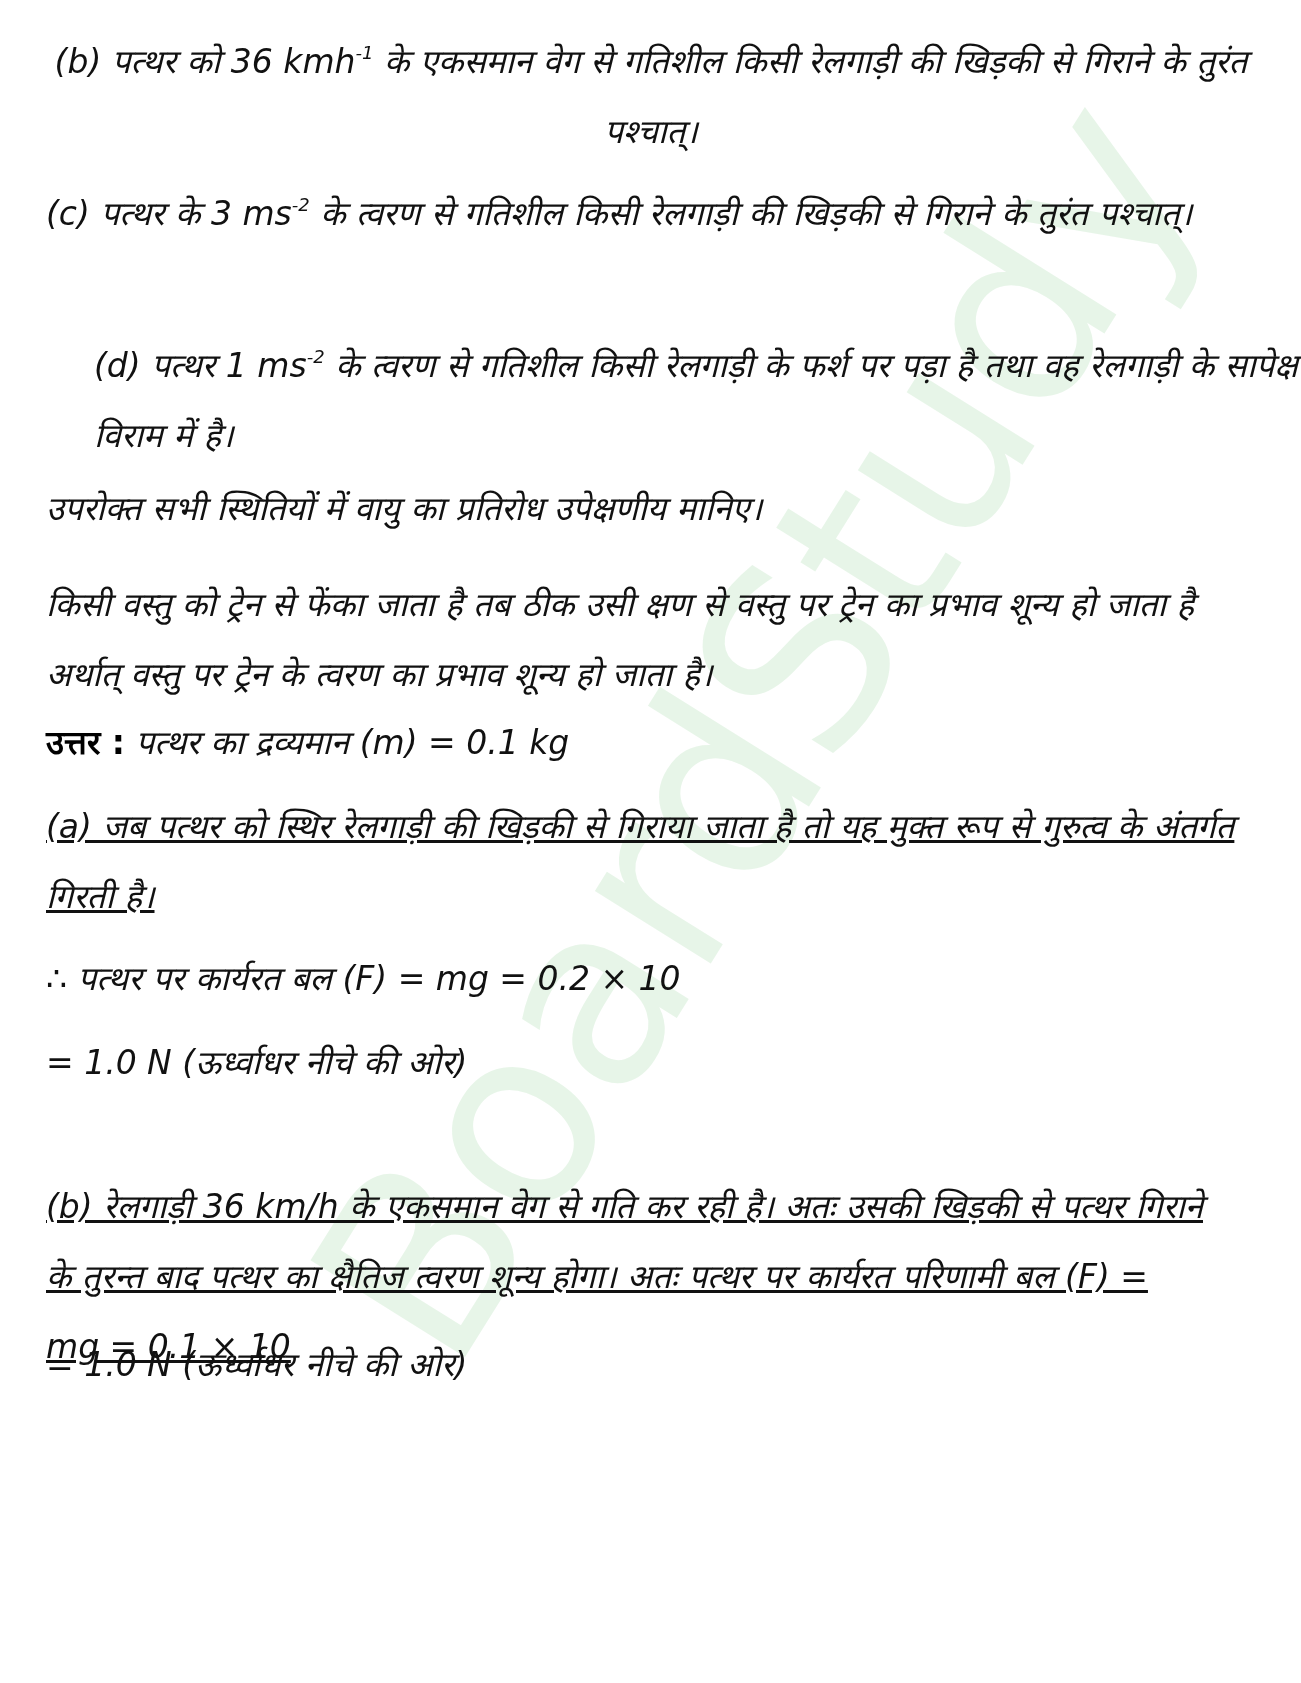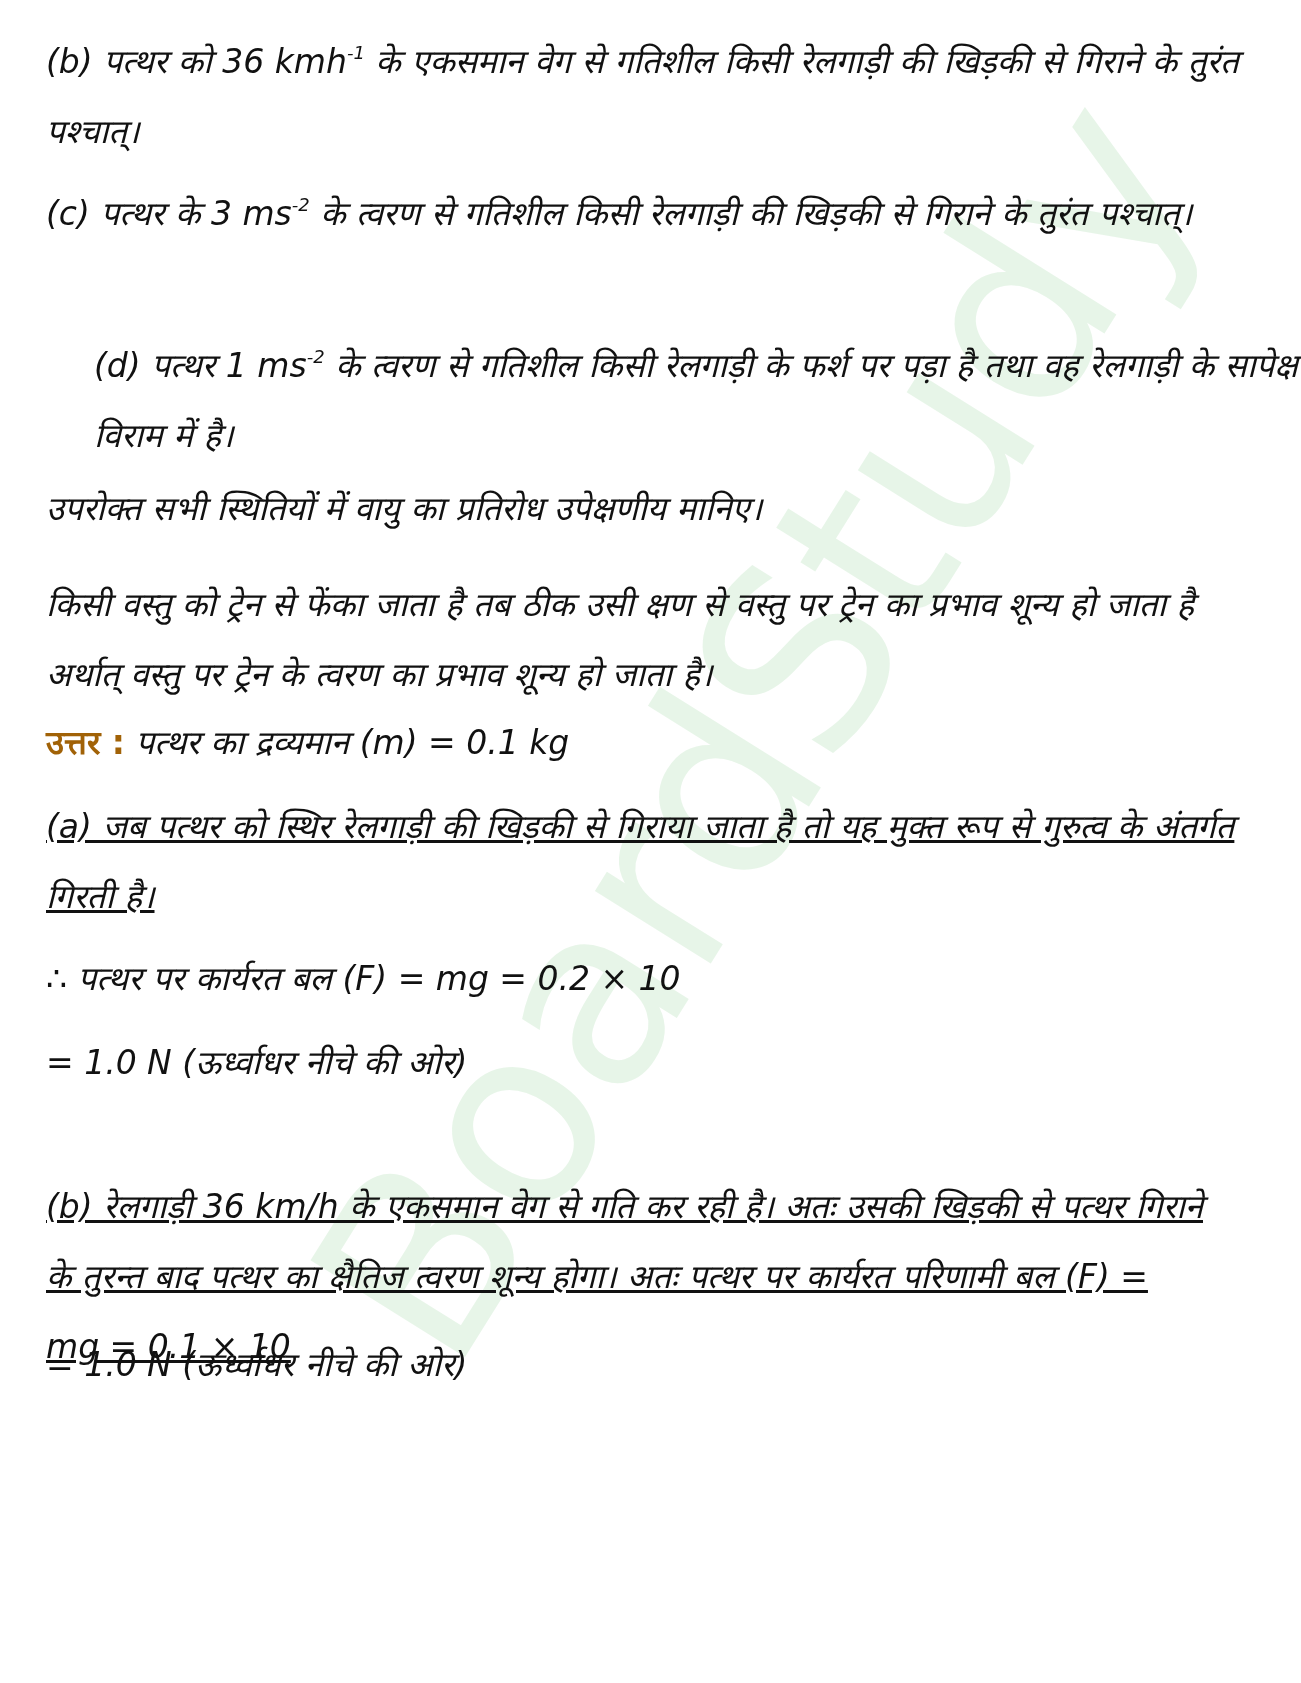--- a/index.html
+++ b/index.html
@@ -14,29 +14,29 @@
     transform: rotate(-58deg); transform-origin: center center;
     white-space: nowrap; pointer-events: none; z-index: 0;
     width: 1100px; text-align: center; letter-spacing: -4px;
   }
   .content { position: absolute; left: 46px; top: 0; width: 1210px; z-index: 1; }
   .para {
     font-style: italic; font-size: 33px; line-height: 70px;
     margin: 0; padding: 0;
   }
   .sup { font-size: 18px; vertical-align: 14px; }
-  .ans-label { color: #a16207; font-style: normal; font-weight: bold; }
+  .ans-label { color: #000000; font-style: normal; font-weight: bold; }
 </style>
 </head>
 <body>
 
 <div class="watermark">BoardStudy</div>
 
 <div class="content">
-  <p class="para" style="position:absolute; top:18px; width:1210px;">
+  <p class="para" style="position:absolute; top:18px; width:1210px;text-align:center;">
     <span>(b) पत्थर को 36 kmh</span><span class="sup">-1</span><span> के एकसमान वेग से गतिशील किसी रेलगाड़ी की खिड़की से गिराने के तुरंत पश्चात्।</span>
   </p>
   <p class="para" style="position:absolute; top:170px; width:1210px;">
     <span>(c) पत्थर के 3 ms</span><span class="sup">-2</span><span> के त्वरण से गतिशील किसी रेलगाड़ी की खिड़की से गिराने के तुरंत पश्चात्।</span>
   </p>
   <p class="para" style="position:absolute; top:322px; width:1210px;margin-left:48px;">
     <span>(d) पत्थर 1 ms</span><span class="sup">-2</span><span> के त्वरण से गतिशील किसी रेलगाड़ी के फर्श पर पड़ा है तथा वह रेलगाड़ी के सापेक्ष विराम में है।</span>
   </p>
   <p class="para" style="position:absolute; top:474px; width:1210px;">उपरोक्त सभी स्थितियों में वायु का प्रतिरोध उपेक्षणीय मानिए।</p>
   <p class="para" style="position:absolute; top:570px; width:1210px;">किसी वस्तु को ट्रेन से फेंका जाता है तब ठीक उसी क्षण से वस्तु पर ट्रेन का प्रभाव शून्य हो जाता है अर्थात् वस्तु पर ट्रेन के त्वरण का प्रभाव शून्य हो जाता है।</p>

